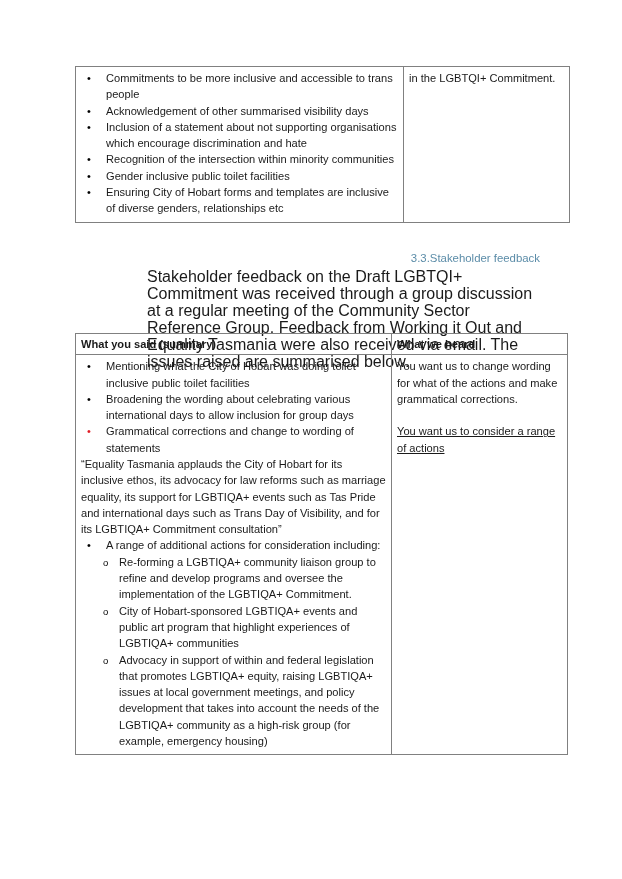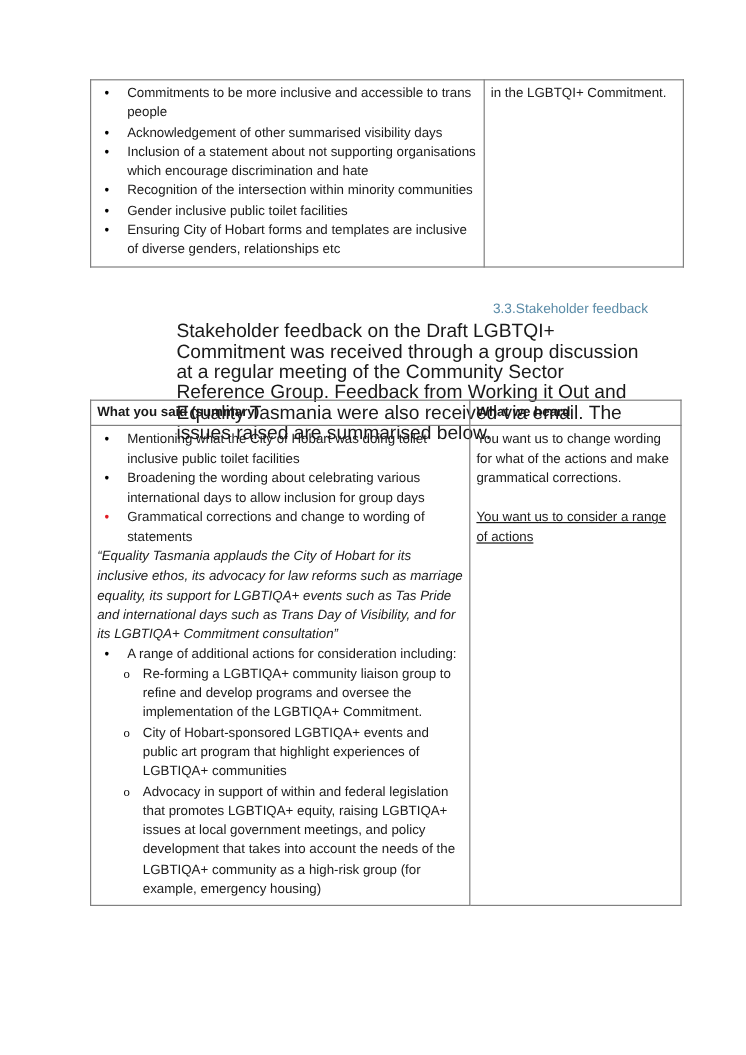--- a/index.html
+++ b/index.html
@@ -100,21 +100,20 @@
   ul.sub > li .mk-o {
     position: absolute;
     left: 22px;
     top: 0;
     font-size: 9.5px;
     line-height: 17px;
     color: #000000;
   }
 
   .quote-block {
-    font-style: italic;
     font-size: 11.1px;
     line-height: 16.3px;
     padding-left: 0px;
     margin: 0;
   }
 
   .cell-para {
     font-size: 11.1px;
     line-height: 16.4px;
     margin: 0;

